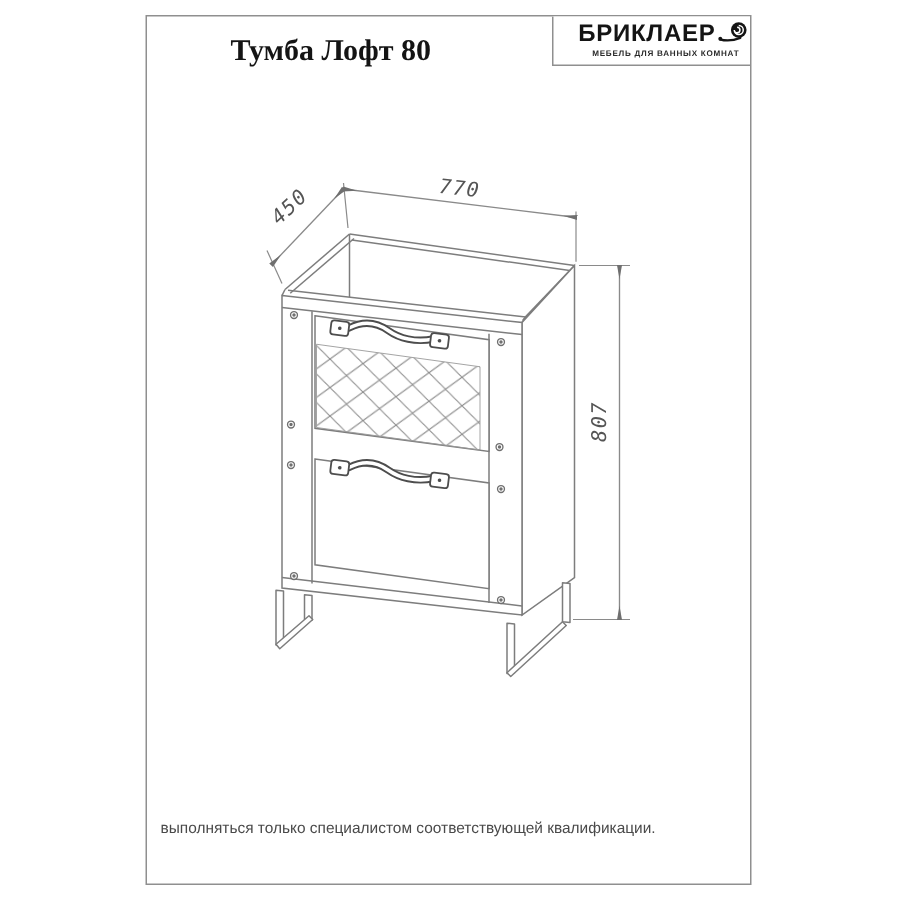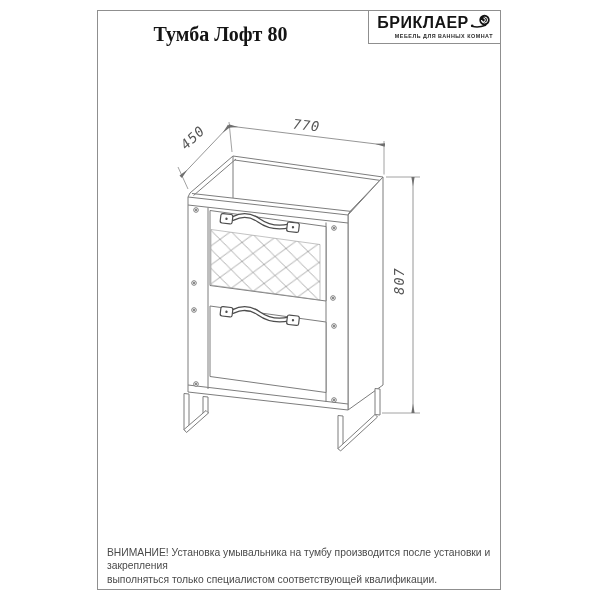--- a/index.html
+++ b/index.html
@@ -4,21 +4,21 @@
 <style>
   html,body{margin:0;padding:0;background:#fff;}
   .canvas{position:relative;width:600px;height:600px;background:#fff;overflow:hidden;
           font-family:"Liberation Sans",sans-serif;}
   .page-border{position:absolute;left:97px;top:10px;width:402px;height:578px;
           border:1px solid #8f8f8f;background:#fff;}
   .title{position:absolute;left:108px;top:23px;width:225px;text-align:center;
           font-family:"Liberation Serif",serif;font-weight:bold;font-size:20px;color:#141414;}
   .logo-box{position:absolute;left:368px;top:11px;width:131px;height:32px;
           border-left:1px solid #8f8f8f;border-bottom:1px solid #8f8f8f;background:#fff;}
-  .logo-row{display:flex;align-items:center;justify-content:center;margin-top:3px;height:18px;}
+  .logo-row{display:flex;align-items:center;justify-content:flex-end;margin-top:3px;height:18px;}
   .logo-name{font-weight:bold;font-size:16px;letter-spacing:.5px;color:#141414;line-height:18px;}
   .logo-tagline{text-align:right;padding-right:7px;font-size:5.4px;font-weight:bold;
           letter-spacing:.5px;color:#2a2a2a;margin-top:1px;}
   .snail{margin-left:1px;margin-top:-4px;}
   .drawing-svg{position:absolute;left:0;top:0;}
   .warning{position:absolute;left:107px;top:546px;width:390px;font-size:10.3px;
           line-height:13.4px;color:#4a4a4a;}
 </style>
 </head>
 <body>
@@ -157,17 +157,16 @@
 
     <g>
       <path d="M386,177 L420,177" stroke="#8a8a8a" stroke-width="0.8" fill="none"></path>
       <path d="M382,413 L420,413" stroke="#8a8a8a" stroke-width="0.8" fill="none"></path>
       <line x1="413" y1="177" x2="413" y2="413" stroke="#8a8a8a" stroke-width="0.9" marker-start="url(#arr)" marker-end="url(#arr)"></line>
       <text x="404" y="281" transform="rotate(-90 404 281)" text-anchor="middle" font-family="DejaVu Sans Mono, monospace" font-style="italic" font-size="13.5" fill="#555" letter-spacing="1">807</text>
     </g>
   </svg>
 
   <div class="warning">
-    <div>ВНИМАНИЕ! Установка умывальника на тумбу производится после установки и закрепления</div>
     <div>выполняться только специалистом соответствующей квалификации.</div>
   </div>
 
 </div>
 
 </body></html>

